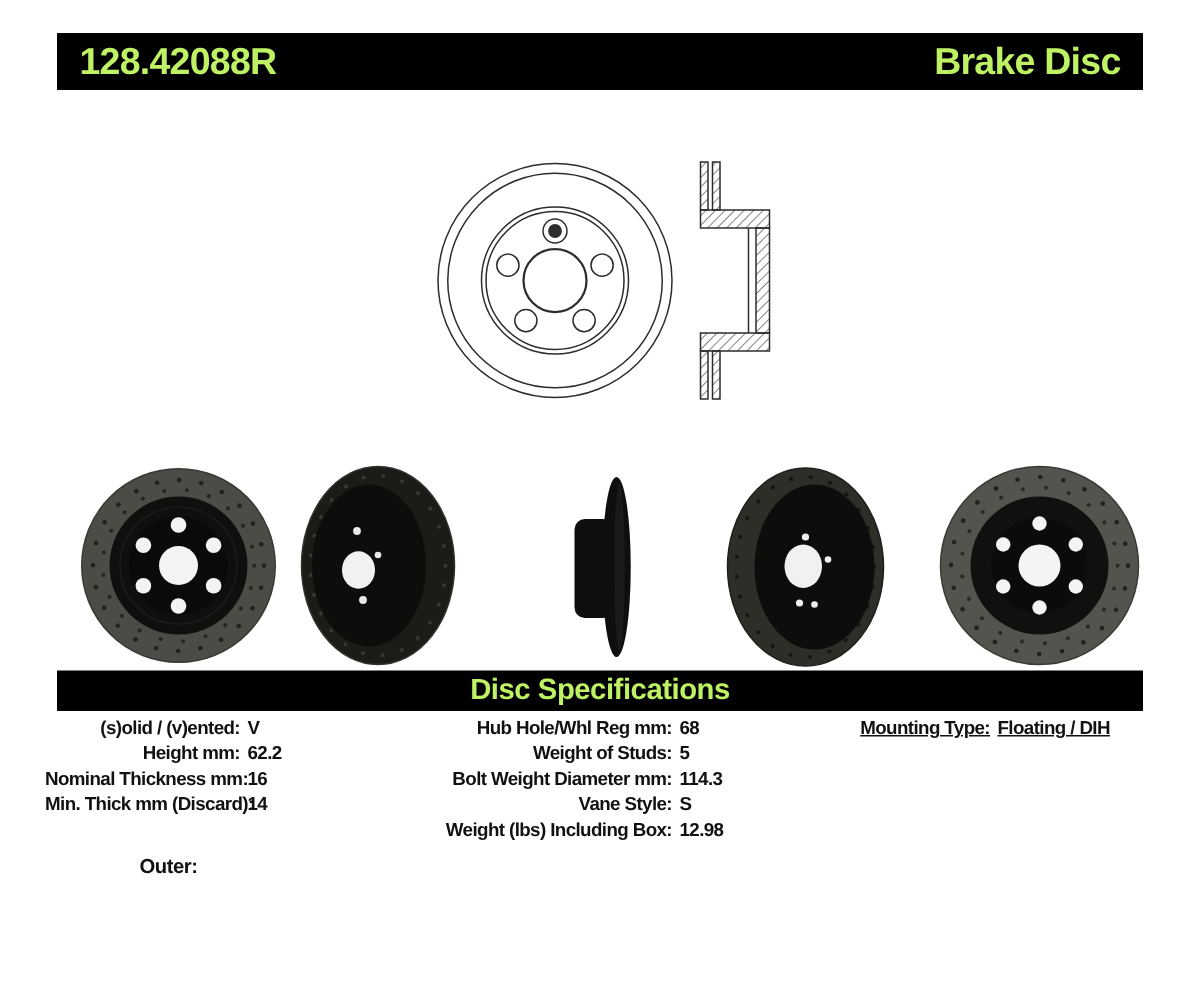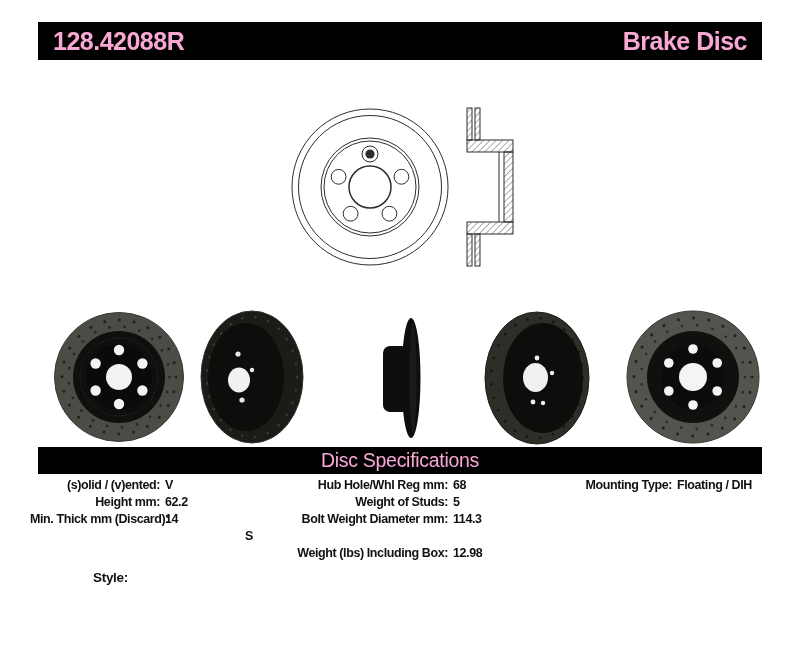--- a/index.html
+++ b/index.html
@@ -1,33 +1,33 @@
 <!DOCTYPE html>
 <html><head>
 <meta charset="utf-8">
 <style>
   html,body{margin:0;padding:0;background:#ffffff;}
   .sheet{
     position:relative;width:800px;height:655px;background:#ffffff;overflow:hidden;
     font-family:"Liberation Sans", sans-serif;color:#111;
   }
   .bar{
-    position:absolute;left:38px;width:724px;background:#000;color:#f9a8d4;
+    position:absolute;left:38px;width:724px;background:#000;color:#bef264;
     box-sizing:border-box;display:flex;align-items:center;
   }
   .header-bar{top:22px;height:38px;justify-content:space-between;padding:0 15px;}
   .header-bar span{font-size:25px;font-weight:700;letter-spacing:-0.5px;}
   .spec-bar{top:447px;height:27px;justify-content:center;}
-  .spec-bar span{font-size:19.5px;font-weight:400;letter-spacing:-0.3px;}
+  .spec-bar span{font-size:19.5px;font-weight:700;letter-spacing:-0.3px;}
   .drawing{position:absolute;left:280px;top:95px;}
   .photos{position:absolute;left:40px;top:300px;}
   .spec-col{position:absolute;top:477px;}
   .col1{left:30px;}
   .col2{left:240px;}
-  .col3{left:524px;}
+  .col3{left:512px;text-decoration:underline;}
   .spec-row{display:flex;line-height:17px;white-space:nowrap;font-size:12.5px;font-weight:700;letter-spacing:-0.4px;}
   .spec-label{display:inline-block;text-align:right;}
   .col1 .spec-label{width:130px;}
   .col2 .spec-label{width:208px;}
   .col3 .spec-label{width:148px;}
   .spec-value{margin-left:5px;}
   .note{position:absolute;left:93px;top:570px;font-size:13.5px;font-weight:700;letter-spacing:-0.3px;}
 </style>
 </head>
 <body>
@@ -140,49 +140,54 @@
   <div class="spec-col col1">
     <div class="spec-row">
       <span class="spec-label">(s)olid / (v)ented:</span>
       <span class="spec-value">V</span>
     </div>
     <div class="spec-row">
       <span class="spec-label">Height mm:</span>
       <span class="spec-value">62.2</span>
     </div>
     <div class="spec-row">
+      <span class="spec-label">Nominal Thickness mm:</span>
+      <span class="spec-value">16</span>
+    </div>
+    <div class="spec-row">
       <span class="spec-label">Min. Thick mm (Discard):</span>
       <span class="spec-value">14</span>
     </div>
   </div>
 
   <div class="spec-col col2">
     <div class="spec-row">
       <span class="spec-label">Hub Hole/Whl Reg mm:</span>
       <span class="spec-value">68</span>
     </div>
     <div class="spec-row">
       <span class="spec-label">Weight of Studs:</span>
       <span class="spec-value">5</span>
     </div>
     <div class="spec-row">
       <span class="spec-label">Bolt Weight Diameter mm:</span>
       <span class="spec-value">114.3</span>
     </div>
     <div class="spec-row">
+      <span class="spec-label">Vane Style:</span>
       <span class="spec-value">S</span>
     </div>
     <div class="spec-row">
       <span class="spec-label">Weight (lbs) Including Box:</span>
       <span class="spec-value">12.98</span>
     </div>
   </div>
 
   <div class="spec-col col3">
     <div class="spec-row">
       <span class="spec-label">Mounting Type:</span>
       <span class="spec-value">Floating / DIH</span>
     </div>
   </div>
 
-  <div class="note">Style:</div>
+  <div class="note">Outer:</div>
 
 </div>
 
 </body></html>

